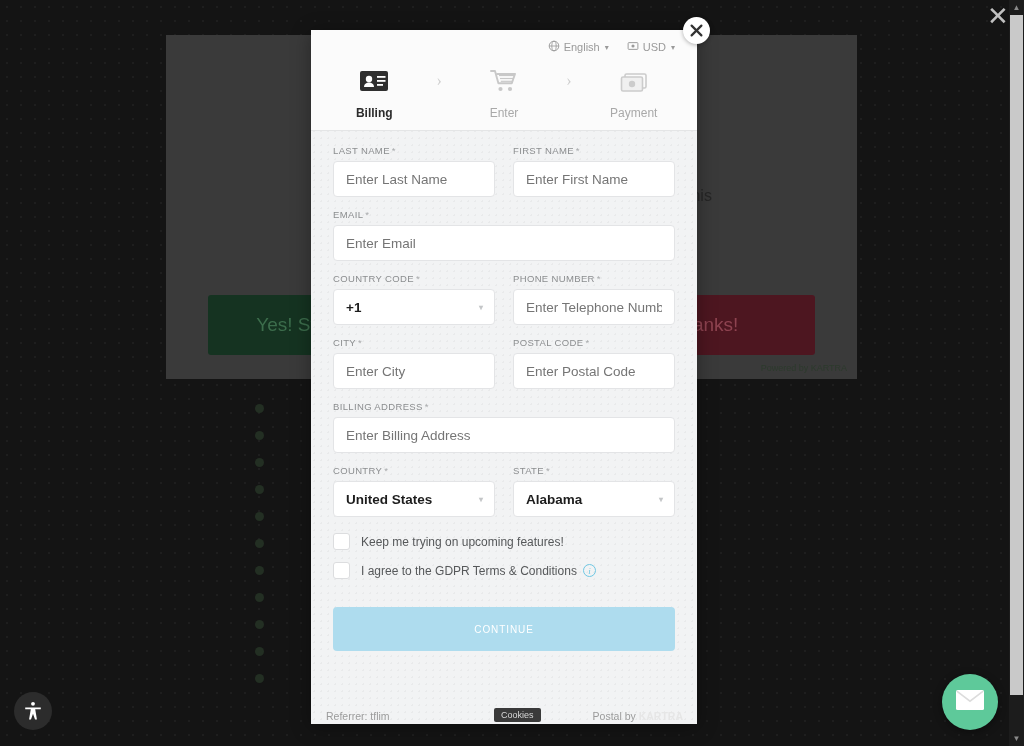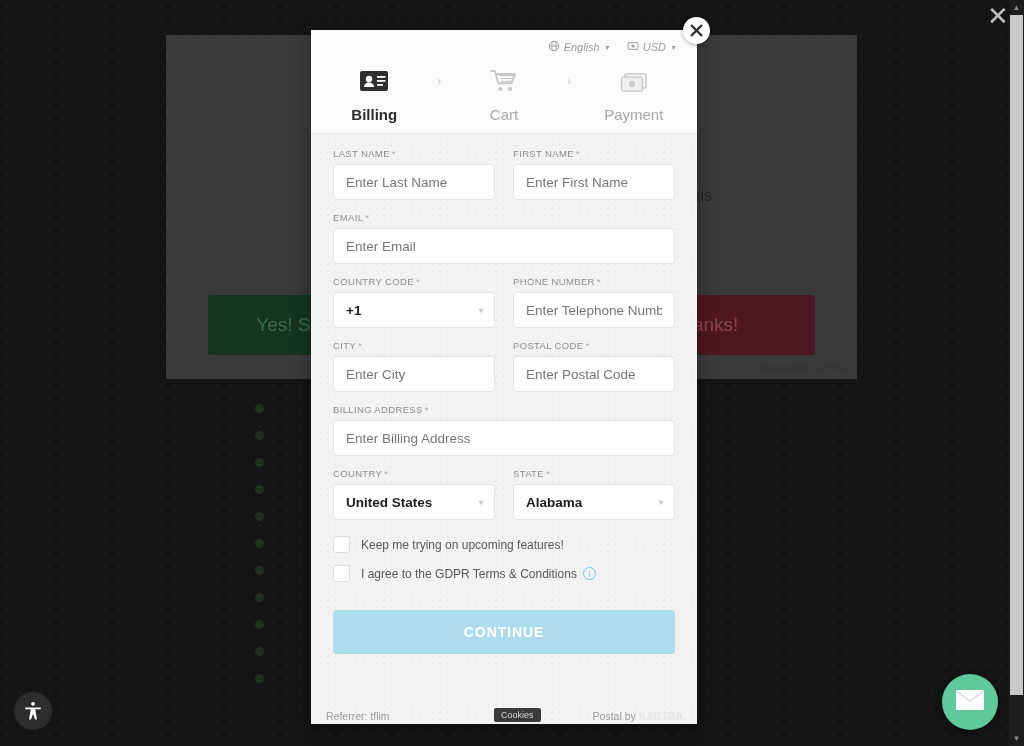--- a/index.html
+++ b/index.html
@@ -210,21 +210,20 @@
     padding-bottom: 10px;
   }
   .locale-bar {
     display: flex;
     justify-content: flex-end;
     align-items: center;
     gap: 18px;
     padding: 4px 22px 0 0;
     font-size: 11px;
     color: #9a9a9a;
-    font-style: italic;
   }
   .locale-item {
     display: flex;
     align-items: center;
     gap: 4px;
     cursor: pointer;
   }
   .locale-item .caret { font-size: 8px; margin-left: 1px; }
 
   .steps {
@@ -239,21 +238,21 @@
     cursor: pointer;
   }
   .step .step-icon {
     height: 34px;
     display: flex;
     align-items: center;
     justify-content: center;
   }
   .step .step-label {
     margin-top: 8px;
-    font-size: 15px;
+    font-size: 12px;
     color: #a9a9a9;
   }
   .step.active .step-label { color: #2b2b2b; font-weight: bold; }
   .step-sep {
     width: 46px;
     text-align: center;
     color: #cfcfcf;
     font-size: 16px;
     line-height: 34px;
     font-family: "Liberation Serif", serif;
@@ -365,22 +364,22 @@
 
   
   #continue-button {
     margin: 16px 0 0 0;
     width: 100%;
     height: 44px;
     background: #aedcee;
     border: none;
     border-radius: 4px;
     color: #ffffff;
-    font-size: 14px;
-    font-weight: bold;
+    font-size: 10px;
+    font-weight: normal;
     letter-spacing: .9px;
     font-family: "Liberation Sans", sans-serif;
     cursor: pointer;
   }
 
   
   #overlay-footer {
     position: absolute;
     left: 0;
     bottom: 24px;
@@ -507,21 +506,21 @@
         <div class="step-icon">
           <svg width="30" height="26" viewBox="0 0 30 26">
             <path d="M2 3h4l3.4 12.2h13.4L26 6H8.4" fill="none" stroke="#c8c8c8" stroke-width="1.9" stroke-linecap="round" stroke-linejoin="round"></path>
             <line x1="10" y1="7.5" x2="25" y2="7.5" stroke="#c8c8c8" stroke-width="1.2"></line>
             <line x1="11" y1="10.5" x2="24" y2="10.5" stroke="#c8c8c8" stroke-width="1.2"></line>
             <line x1="11.8" y1="13.3" x2="23" y2="13.3" stroke="#c8c8c8" stroke-width="1.2"></line>
             <circle cx="11.5" cy="21" r="2.1" fill="#c8c8c8"></circle>
             <circle cx="21" cy="21" r="2.1" fill="#c8c8c8"></circle>
           </svg>
         </div>
-        <div class="step-label">Cart</div>
+        <div class="step-label">Enter</div>
       </div>
 
       <div class="step-sep">›</div>
 
       <div class="step">
         <div class="step-icon">
           <svg width="30" height="24" viewBox="0 0 30 24">
             <rect x="6" y="5" width="21" height="14" rx="1.5" fill="none" stroke="#cccccc" stroke-width="1.6"></rect>
             <rect x="2.5" y="8" width="21" height="14" rx="1.5" fill="#f0f0f0" stroke="#cccccc" stroke-width="1.6"></rect>
             <circle cx="13" cy="15" r="3.2" fill="#cccccc"></circle>

